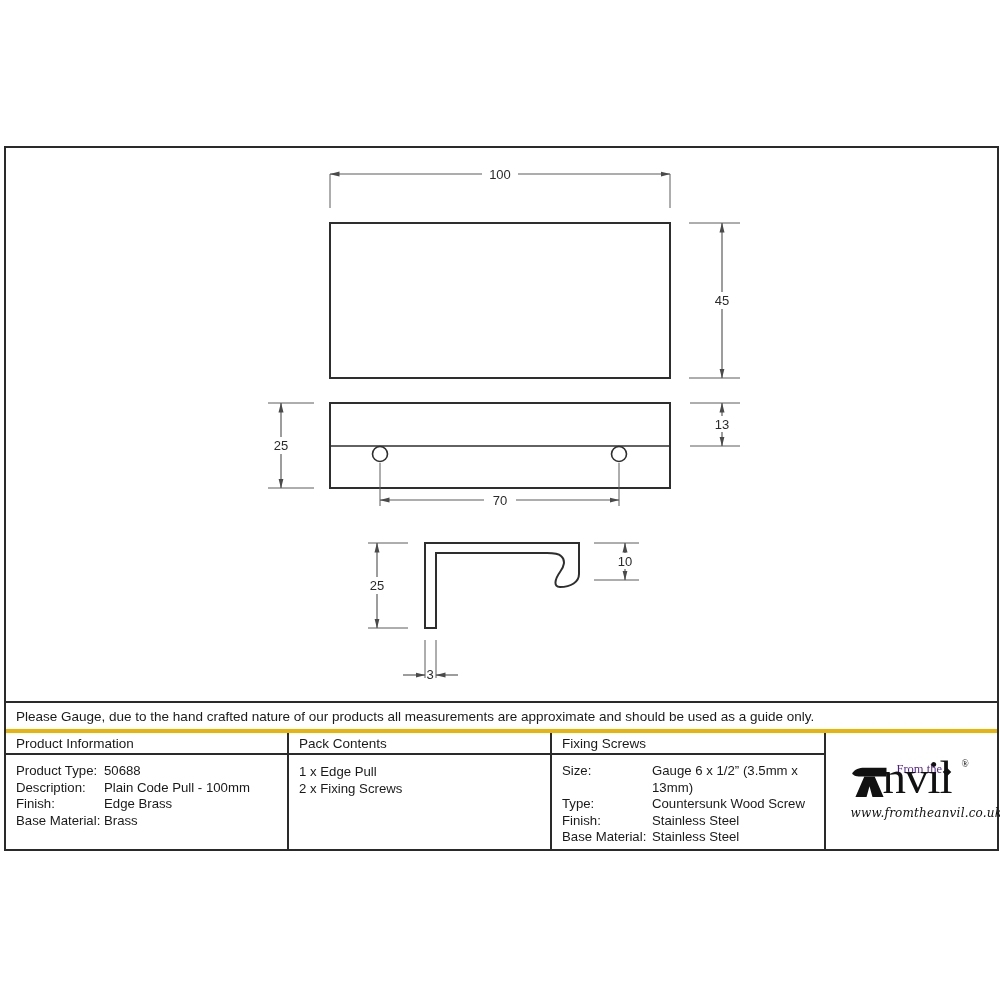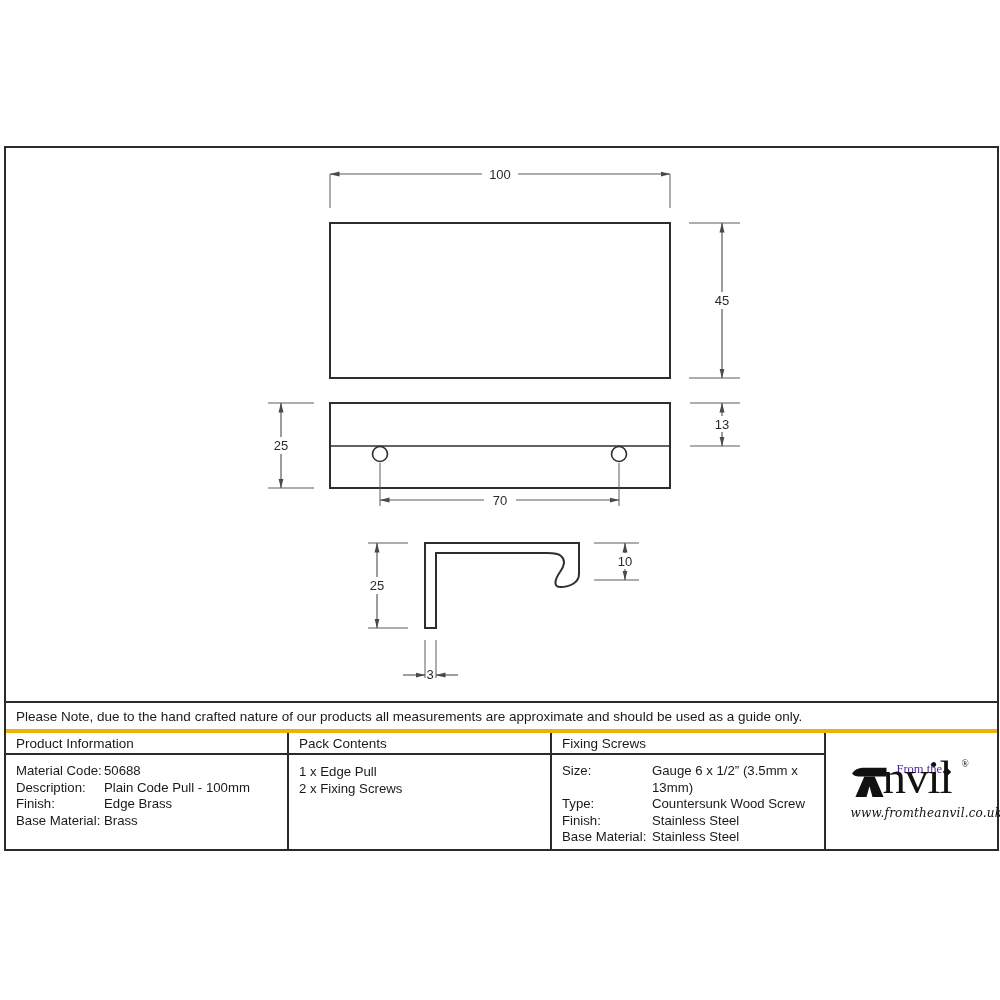--- a/index.html
+++ b/index.html
@@ -133,30 +133,30 @@
         <line class="el" x1="419" y1="492" x2="419" y2="530"></line>
         <line class="el" x1="430" y1="492" x2="430" y2="530"></line>
         <line class="dl" x1="397" y1="527" x2="419" y2="527" marker-end="url(#ar)"></line>
         <line class="dl" x1="452" y1="527" x2="430" y2="527" marker-end="url(#ar)"></line>
         <text class="dim" x="424" y="531">3</text>
       </g>
     </svg>
   </div>
 
   <div class="note-row">
-    <span>Please Note, due to the hand crafted nature of our products all measurements are approximate and should be used as a guide only.</span>
+    <span>Please Gauge, due to the hand crafted nature of our products all measurements are approximate and should be used as a guide only.</span>
   </div>
 
   <div class="spec">
 
     <div class="cell c1">
       <div class="cell-h">Product Information</div>
       <div class="cell-b">
         <div class="kv">
-          <span class="k">Material Code:</span>
+          <span class="k">Product Type:</span>
           <span class="v">50688</span>
         </div>
         <div class="kv">
           <span class="k">Description:</span>
           <span class="v">Plain Code Pull - 100mm</span>
         </div>
         <div class="kv">
           <span class="k">Finish:</span>
           <span class="v">Edge Brass</span>
         </div>

